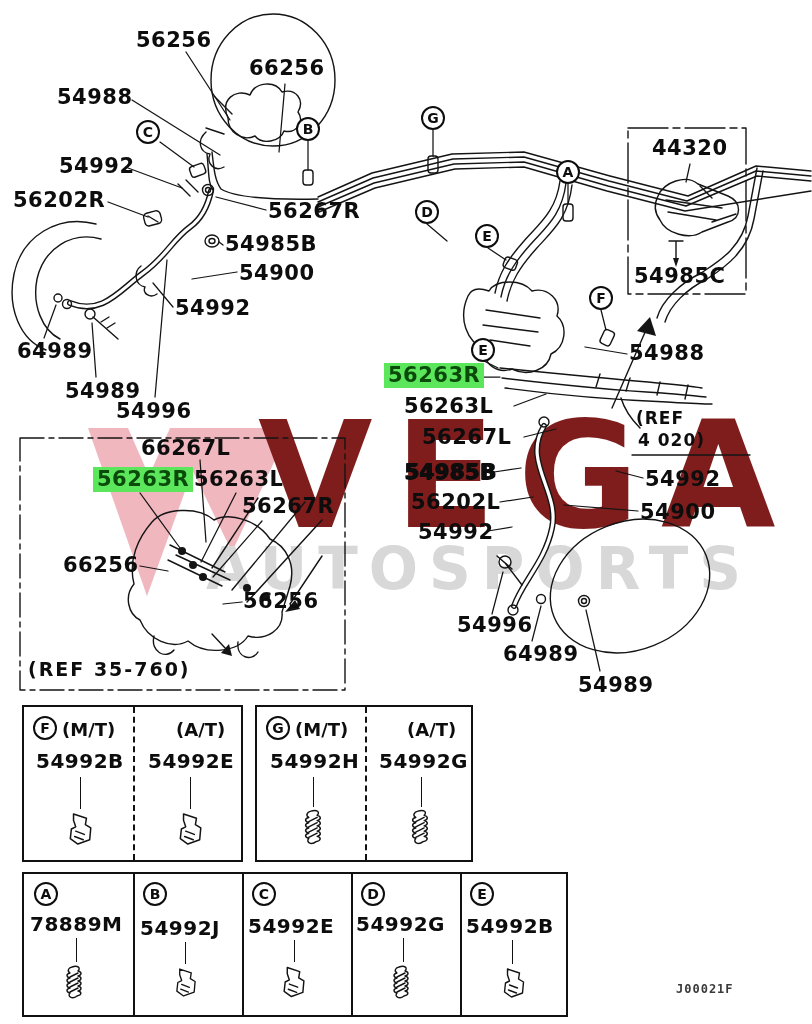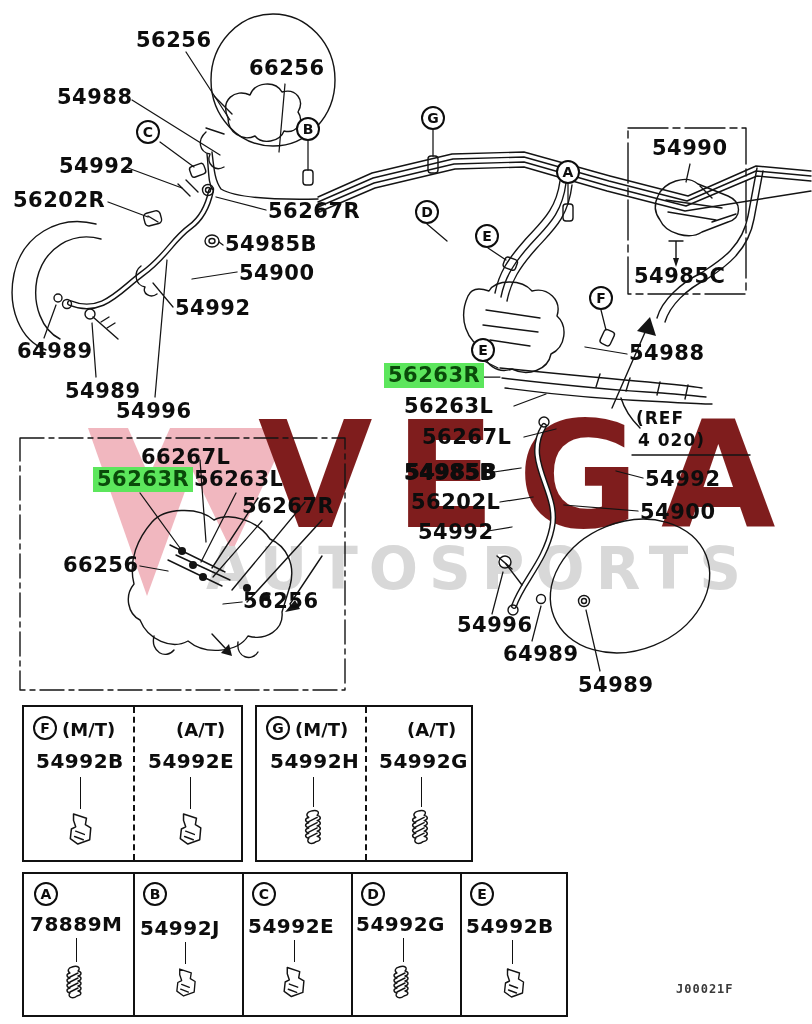--- a/index.html
+++ b/index.html
@@ -180,28 +180,29 @@
   <div class="lbl" style="left:422px;top:425px">56267L</div>
   <div class="lbl dbl" style="left:404px;top:460px">54985B</div>
   <div class="lbl" style="left:411px;top:490px">56202L</div>
   <div class="lbl" style="left:418px;top:520px">54992</div>
   <div class="lbl" style="left:645px;top:467px">54992</div>
   <div class="lbl" style="left:640px;top:500px">54900</div>
   <div class="lbl" style="left:457px;top:613px">54996</div>
   <div class="lbl" style="left:503px;top:642px">64989</div>
   <div class="lbl" style="left:578px;top:673px">54989</div>
 
-  <div class="lbl" style="left:141px;top:445px">66267L</div>
+  <div class="lbl" style="left:141px;top:436px">66267L</div>
   <div class="lbl green" style="left:93px;top:467px">56263R</div>
   <div class="lbl" style="left:194px;top:467px">56263L</div>
   <div class="lbl" style="left:242px;top:494px">56267R</div>
   <div class="lbl" style="left:63px;top:553px">66256</div>
   <div class="lbl" style="left:243px;top:589px">56256</div>
-
-  <div class="lbl" style="left:652px;top:136px">54990</div>
+  <div class="lbl ref2" style="left:28px;top:658px">(REF 35-760)</div>
+
+  <div class="lbl" style="left:652px;top:136px">44320</div>
   <div class="lbl" style="left:634px;top:264px">54985C</div>
 
   <div class="lbl ref" style="left:636px;top:408px">(REF</div>
   <div class="lbl ref" style="left:638px;top:430px">4 020)</div>
 
   <div class="marker" style="left:136px;top:120px">C</div>
   <div class="marker" style="left:296px;top:117px">B</div>
   <div class="marker" style="left:421px;top:106px">G</div>
   <div class="marker" style="left:415px;top:200px">D</div>
   <div class="marker" style="left:556px;top:160px">A</div>

